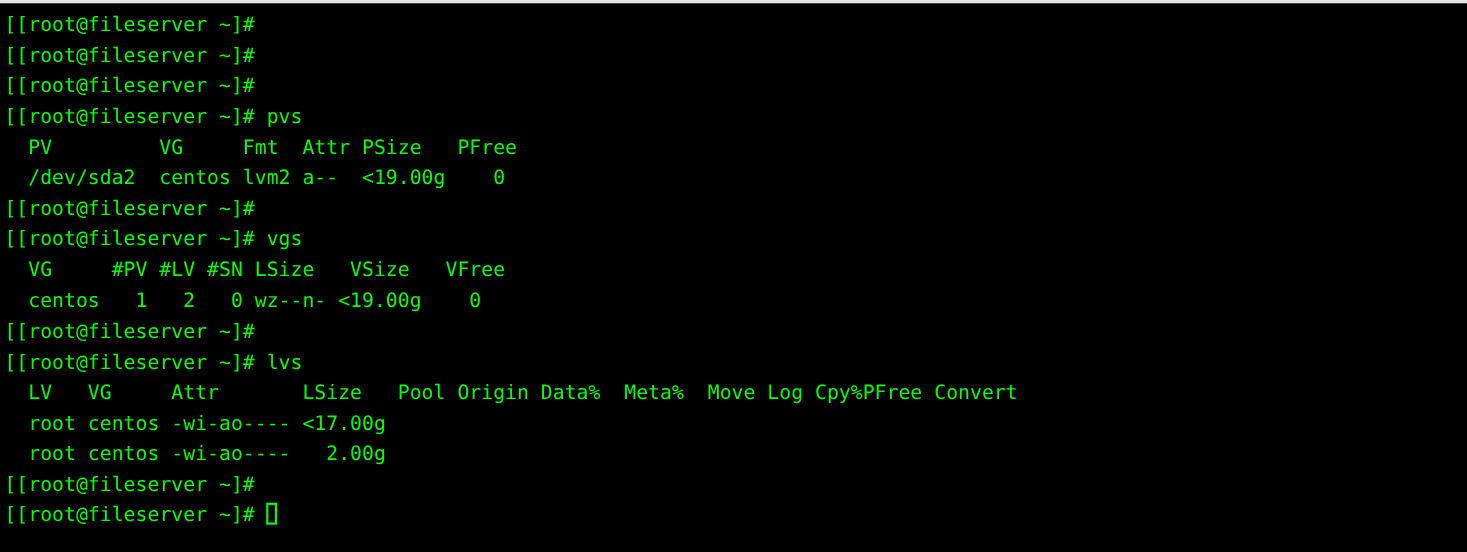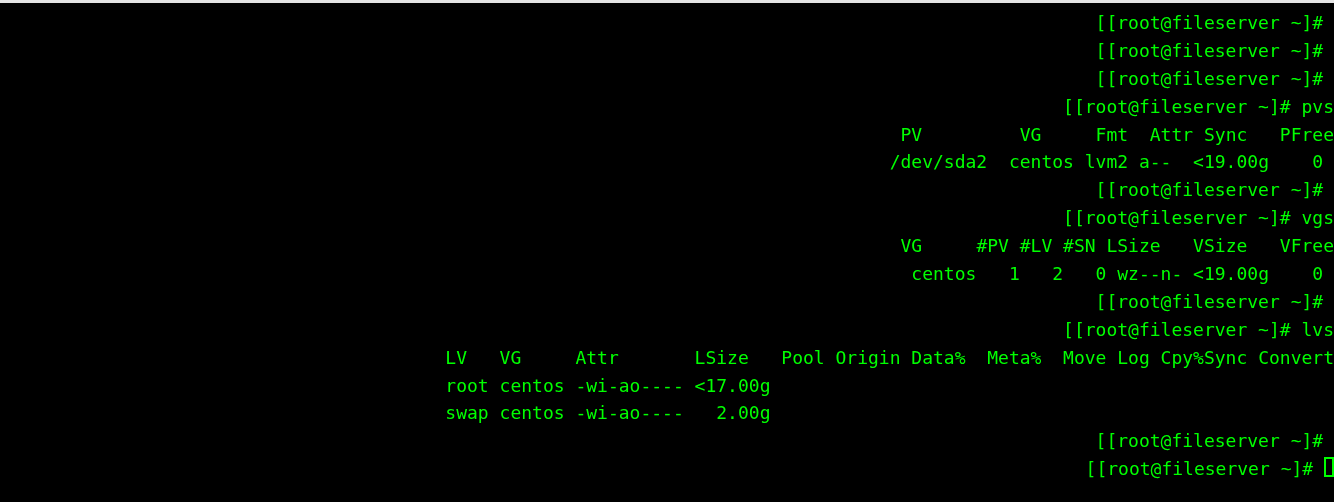--- a/index.html
+++ b/index.html
@@ -1,15 +1,15 @@
 <!DOCTYPE html>
 <html><head>
   <meta charset="utf-8">
   <style>
-    * { margin: 0; padding: 0; box-sizing: border-box; text-align: right; }
+    * { margin: 0; padding: 0; box-sizing: border-box; }
     body {
       background: #000;
       color: #00ff00;
       font-family: 'Menlo', 'Monaco', 'Consolas', monospace;
       font-size: 18px;
       line-height: 1.55;
       padding: 6px 0 6px 4px;
       width: 1334px;
       height: 502px;
       overflow: hidden;
@@ -25,25 +25,25 @@
       margin-bottom: 2px;
     }
   </style>
 </head>
 <body>
 
 <div class="line"><span>[</span><span>[root@fileserver ~]#</span> </div>
 <div class="line"><span>[</span><span>[root@fileserver ~]#</span> </div>
 <div class="line"><span>[</span><span>[root@fileserver ~]#</span> </div>
 <div class="line"><span>[</span><span>[root@fileserver ~]#</span> <span>pvs</span></div>
-<div class="line">  PV         VG     Fmt  Attr Sync   PFree</div>
+<div class="line">  PV         VG     Fmt  Attr PSize   PFree</div>
 <div class="line">  /dev/sda2  centos lvm2 a--  &lt;19.00g    0 </div>
 <div class="line"><span>[</span><span>[root@fileserver ~]#</span> </div>
 <div class="line"><span>[</span><span>[root@fileserver ~]#</span> <span>vgs</span></div>
 <div class="line">  VG     #PV #LV #SN LSize   VSize   VFree</div>
 <div class="line">  centos   1   2   0 wz--n- &lt;19.00g    0 </div>
 <div class="line"><span>[</span><span>[root@fileserver ~]#</span> </div>
 <div class="line"><span>[</span><span>[root@fileserver ~]#</span> <span>lvs</span></div>
-<div class="line">  LV   VG     Attr       LSize   Pool Origin Data%  Meta%  Move Log Cpy%Sync Convert</div>
+<div class="line">  LV   VG     Attr       LSize   Pool Origin Data%  Meta%  Move Log Cpy%PFree Convert</div>
 <div class="line">  root centos -wi-ao---- &lt;17.00g                                                    </div>
-<div class="line">  swap centos -wi-ao----   2.00g                                                    </div>
+<div class="line">  root centos -wi-ao----   2.00g                                                    </div>
 <div class="line"><span>[</span><span>[root@fileserver ~]#</span> </div>
 <div class="line"><span>[</span><span>[root@fileserver ~]#</span> <span class="cursor"></span></div>
 
 </body></html>

